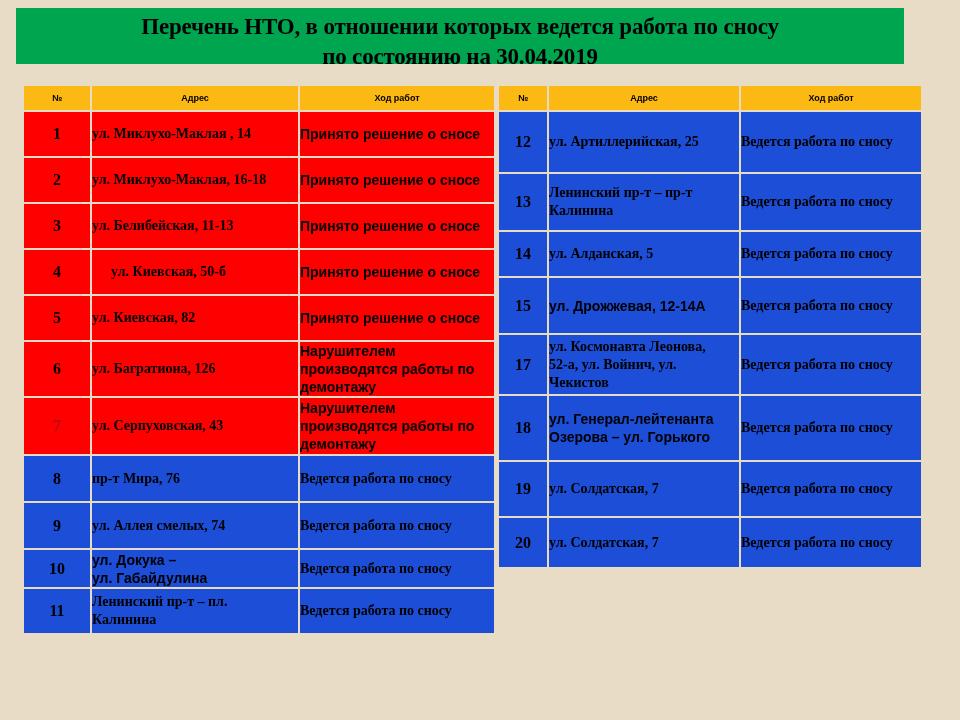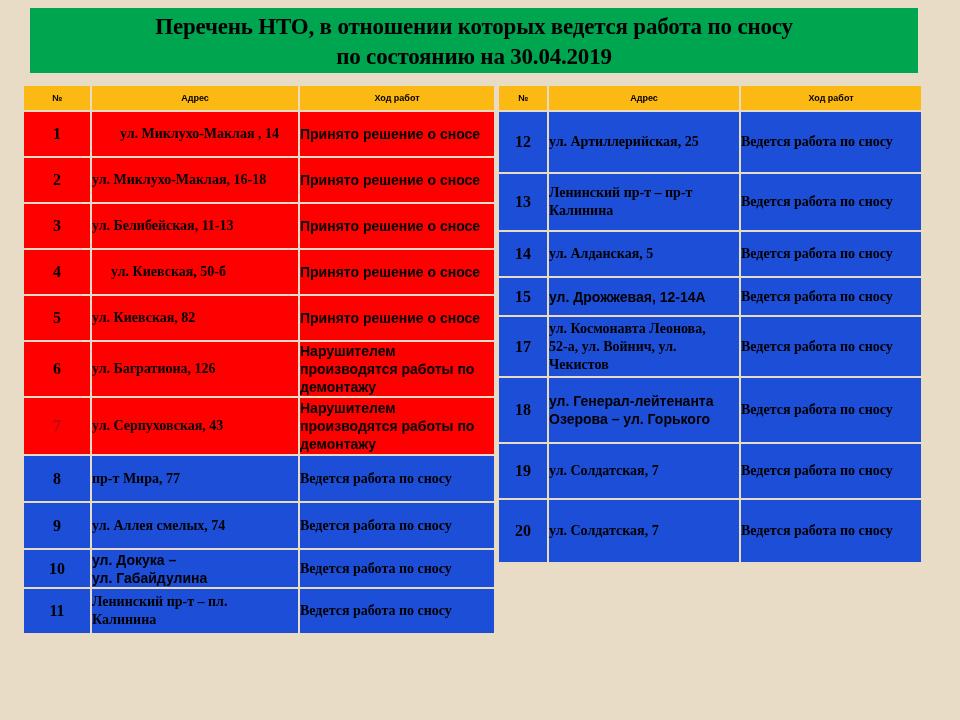--- a/index.html
+++ b/index.html
@@ -12,24 +12,24 @@
     height: 720px;
     background: #E8DCC6;
     font-family: "Liberation Serif", serif;
     overflow: hidden;
     position: relative;
   }
 
   
   .title-band {
     position: absolute;
-    left: 30px;
+    left: 16px;
     top: 8px;
     width: 888px;
-    height: 65px;
+    height: 56px;
     background: #00A550;
     display: flex;
     flex-direction: column;
     align-items: center;
     justify-content: flex-start;
     padding-top: 4px;
     box-sizing: border-box;
   }
   .title-line {
     font-family: "Liberation Serif", serif;
@@ -134,21 +134,21 @@
   <thead>
     <tr>
       <th class="hdr-num">№</th>
       <th class="hdr-addr">Адрес</th>
       <th class="hdr-work">Ход работ</th>
     </tr>
   </thead>
   <tbody id="left-body">
       <tr class="red" style="height: 44px;">
         <td class="c-num">1</td>
-        <td class="c-addr f-serif" style="white-space: pre-line; padding-left: 28px;">ул. Миклухо-Маклая , 14</td>
+        <td class="c-addr f-serif" style="white-space: pre-line;">ул. Миклухо-Маклая , 14</td>
         <td class="c-work f-sans">Принято решение о сносе</td>
       </tr>
       <tr class="red" style="height: 44px;">
         <td class="c-num">2</td>
         <td class="c-addr f-serif" style="white-space: pre-line;">ул. Миклухо-Маклая, 16-18</td>
         <td class="c-work f-sans">Принято решение о сносе</td>
       </tr>
       <tr class="red" style="height: 44px;">
         <td class="c-num">3</td>
         <td class="c-addr f-serif" style="white-space: pre-line;">ул. Белибейская, 11-13</td>
@@ -169,21 +169,21 @@
         <td class="c-addr f-serif" style="white-space: pre-line;">ул. Багратиона, 126</td>
         <td class="c-work f-sans">Нарушителем производятся работы по демонтажу</td>
       </tr>
       <tr class="red" style="height: 56px;">
         <td class="c-num faded">7</td>
         <td class="c-addr f-serif" style="white-space: pre-line;">ул. Серпуховская, 43</td>
         <td class="c-work f-sans">Нарушителем производятся работы по демонтажу</td>
       </tr>
       <tr class="yel" style="height: 45px;">
         <td class="c-num">8</td>
-        <td class="c-addr f-serif" style="white-space: pre-line;">пр-т Мира, 77</td>
+        <td class="c-addr f-serif" style="white-space: pre-line;">пр-т Мира, 76</td>
         <td class="c-work f-serif">Ведется  работа по сносу</td>
       </tr>
       <tr class="yel" style="height: 45px;">
         <td class="c-num">9</td>
         <td class="c-addr f-serif" style="white-space: pre-line;">ул. Аллея смелых, 74</td>
         <td class="c-work f-serif">Ведется  работа по сносу</td>
       </tr>
       <tr class="yel" style="height: 37px;">
         <td class="c-num">10</td>
         <td class="c-addr f-sans" style="white-space: pre-line;">ул. Докука –
@@ -222,21 +222,21 @@
         <td class="c-num">13</td>
         <td class="c-addr f-serif" style="white-space: pre-line;">Ленинский пр-т – пр-т
 Калинина</td>
         <td class="c-work f-serif">Ведется  работа по сносу</td>
       </tr>
       <tr class="yel" style="height: 44px; border-radius: 8px;">
         <td class="c-num">14</td>
         <td class="c-addr f-serif" style="white-space: pre-line;">ул. Алданская, 5</td>
         <td class="c-work f-serif">Ведется  работа по сносу</td>
       </tr>
-      <tr class="yel" style="height: 37px;">
+      <tr class="yel" style="height: 55px;">
         <td class="c-num">15</td>
         <td class="c-addr f-sans" style="white-space: pre-line;">ул. Дрожжевая, 12-14А</td>
         <td class="c-work f-serif">Ведется  работа по сносу</td>
       </tr>
       <tr class="yel" style="height: 59px;">
         <td class="c-num">17</td>
         <td class="c-addr f-serif" style="white-space: pre-line;">ул. Космонавта Леонова,
 52-а, ул. Войнич, ул.
 Чекистов</td>
         <td class="c-work f-serif">Ведется  работа по сносу</td>
@@ -245,19 +245,19 @@
         <td class="c-num">18</td>
         <td class="c-addr f-sans" style="white-space: pre-line;">ул. Генерал-лейтенанта
 Озерова – ул. Горького</td>
         <td class="c-work f-serif">Ведется  работа по сносу</td>
       </tr>
       <tr class="yel" style="height: 54px;">
         <td class="c-num">19</td>
         <td class="c-addr f-serif" style="white-space: pre-line;">ул. Солдатская, 7</td>
         <td class="c-work f-serif">Ведется  работа по сносу</td>
       </tr>
-      <tr class="yel" style="height: 62px;">
+      <tr class="yel" style="height: 49px;">
         <td class="c-num">20</td>
         <td class="c-addr f-serif" style="white-space: pre-line;">ул. Солдатская, 7</td>
         <td class="c-work f-serif">Ведется  работа по сносу</td>
       </tr>
     </tbody>
 </table>
 
 </body></html>

